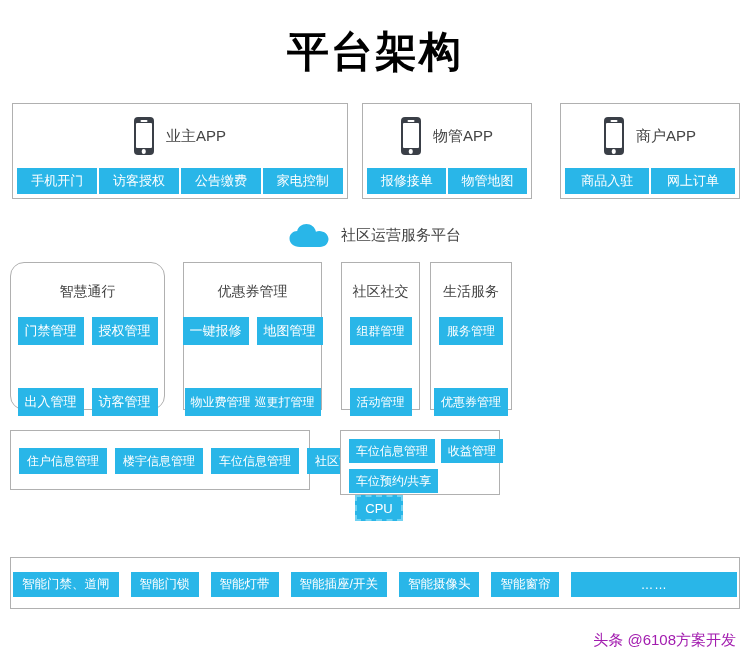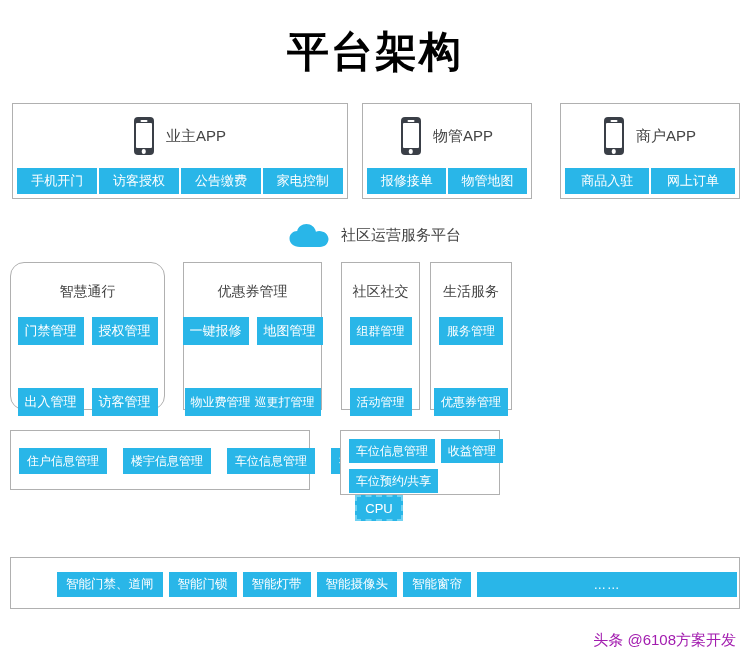--- a/index.html
+++ b/index.html
@@ -166,21 +166,21 @@
 
   
   #info-box-left  { top: 430px; left: 10px;  width: 300px; height: 60px; }
   #info-box-right { top: 430px; left: 340px; width: 160px; height: 65px; }
 
   .info-line {
     position: absolute;
     left: 8px; right: 0;
     top: 17px;
     display: flex;
-    gap: 16px;
+    gap: 8px;
   }
   .info-line .chip { height: 26px; padding: 0 8px; flex: none; }
 
   .park-wrap {
     position: absolute;
     left: 8px; right: 8px;
     top: 8px;
     display: flex;
     flex-direction: column;
     gap: 6px;
@@ -210,22 +210,21 @@
     top: 557px;
     left: 10px;
     width: 730px;
     height: 52px;
   }
   .device-line {
     position: absolute;
     left: 2px; right: 2px;
     top: 14px;
     display: flex;
-    gap: 6px;
-    margin-left: 44px;
+    gap: 12px;
   }
   .device-line .chip { height: 25px; padding: 0 9px; flex: none; font-size: 12.5px; }
   .device-line .chip.ellipsis { flex: 1; justify-content: center; letter-spacing: 1px; }
 
   
   #watermark {
     position: absolute;
     right: 14px;
     bottom: 10px;
     font-size: 15px;
@@ -369,20 +368,21 @@
     </div>
   </div>
 
   <div id="cpu-chip">CPU</div>
 
   <div class="panel" id="device-box">
     <div class="device-line">
       <div class="chip">智能门禁、道闸</div>
       <div class="chip">智能门锁</div>
       <div class="chip">智能灯带</div>
+      <div class="chip">智能插座/开关</div>
       <div class="chip">智能摄像头</div>
       <div class="chip">智能窗帘</div>
       <div class="chip ellipsis">……</div>
     </div>
   </div>
 
   <div id="watermark">头条 @6108方案开发</div>
 
 </div>
 

